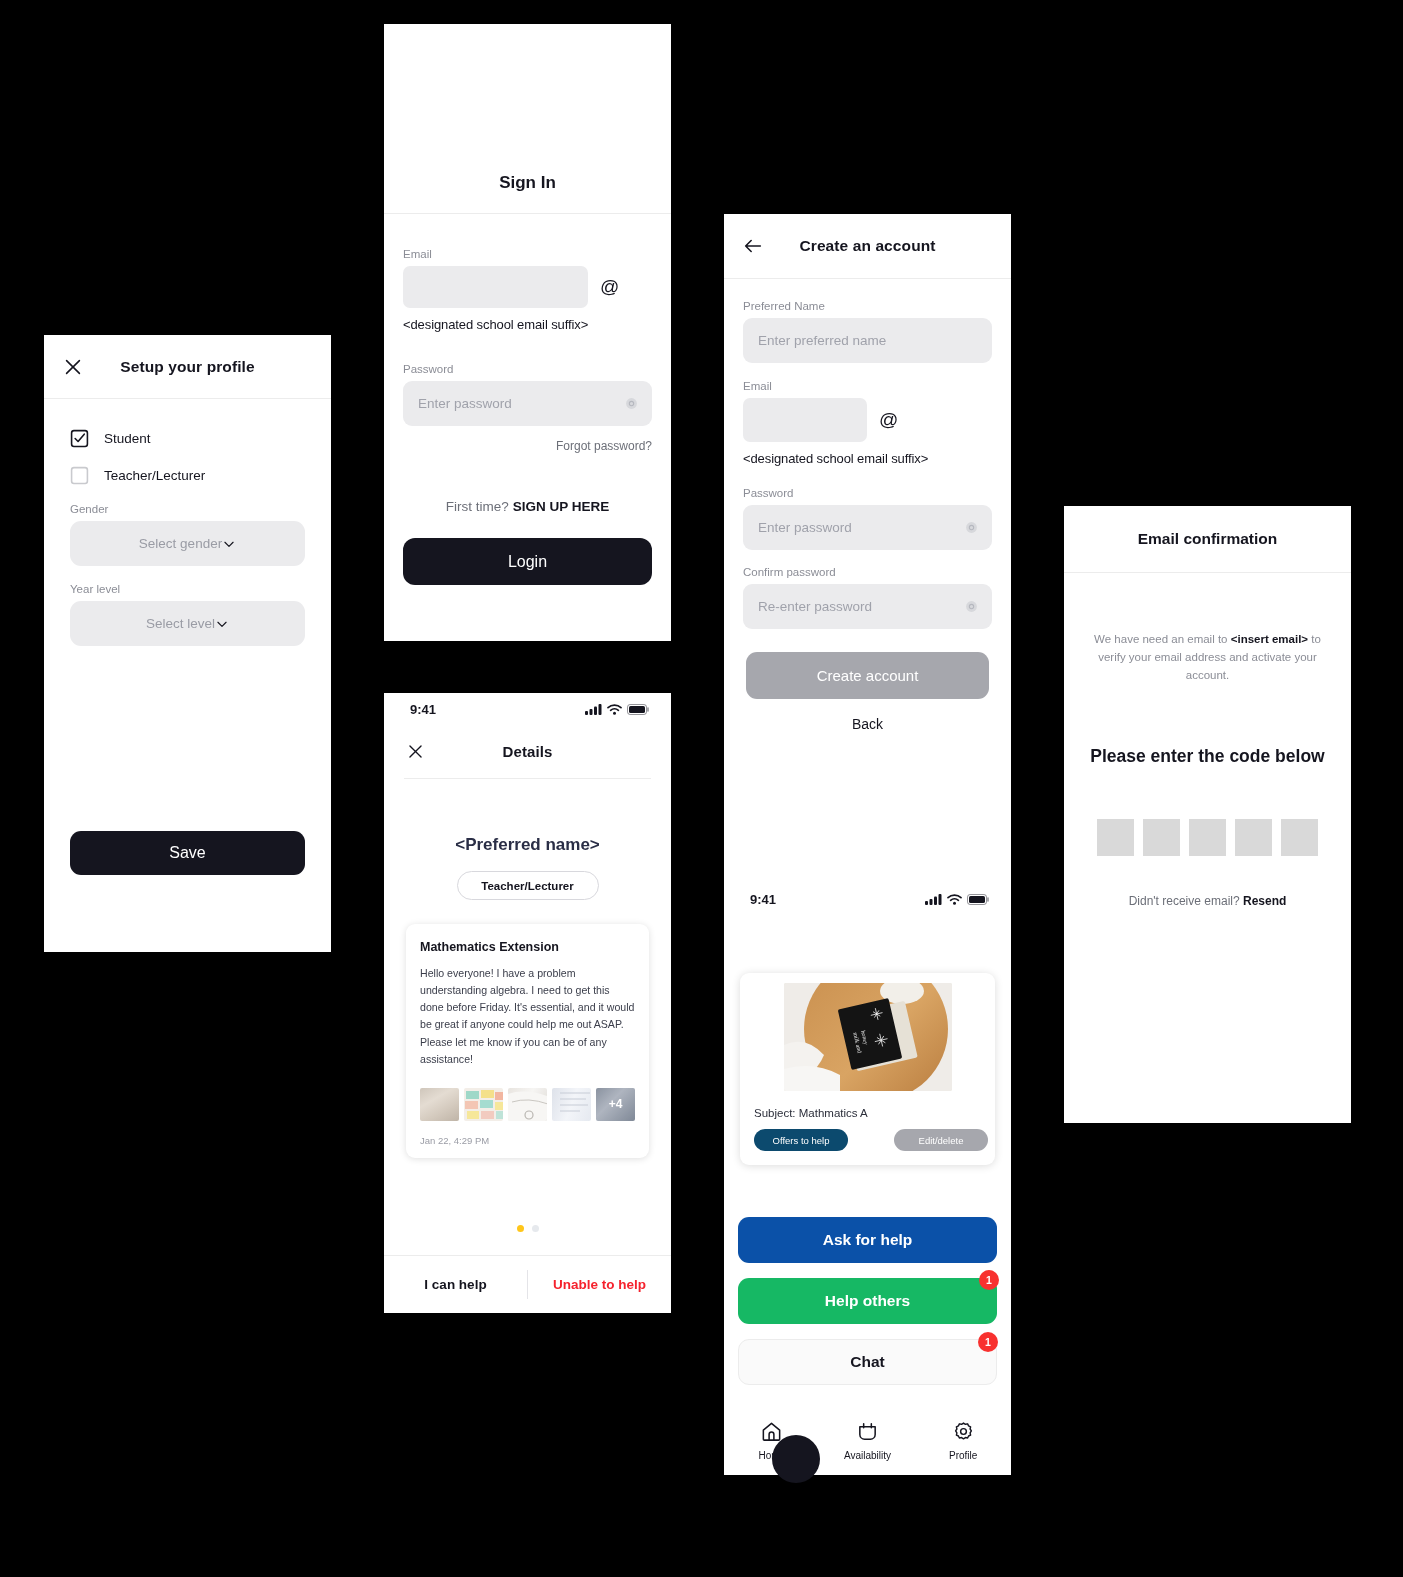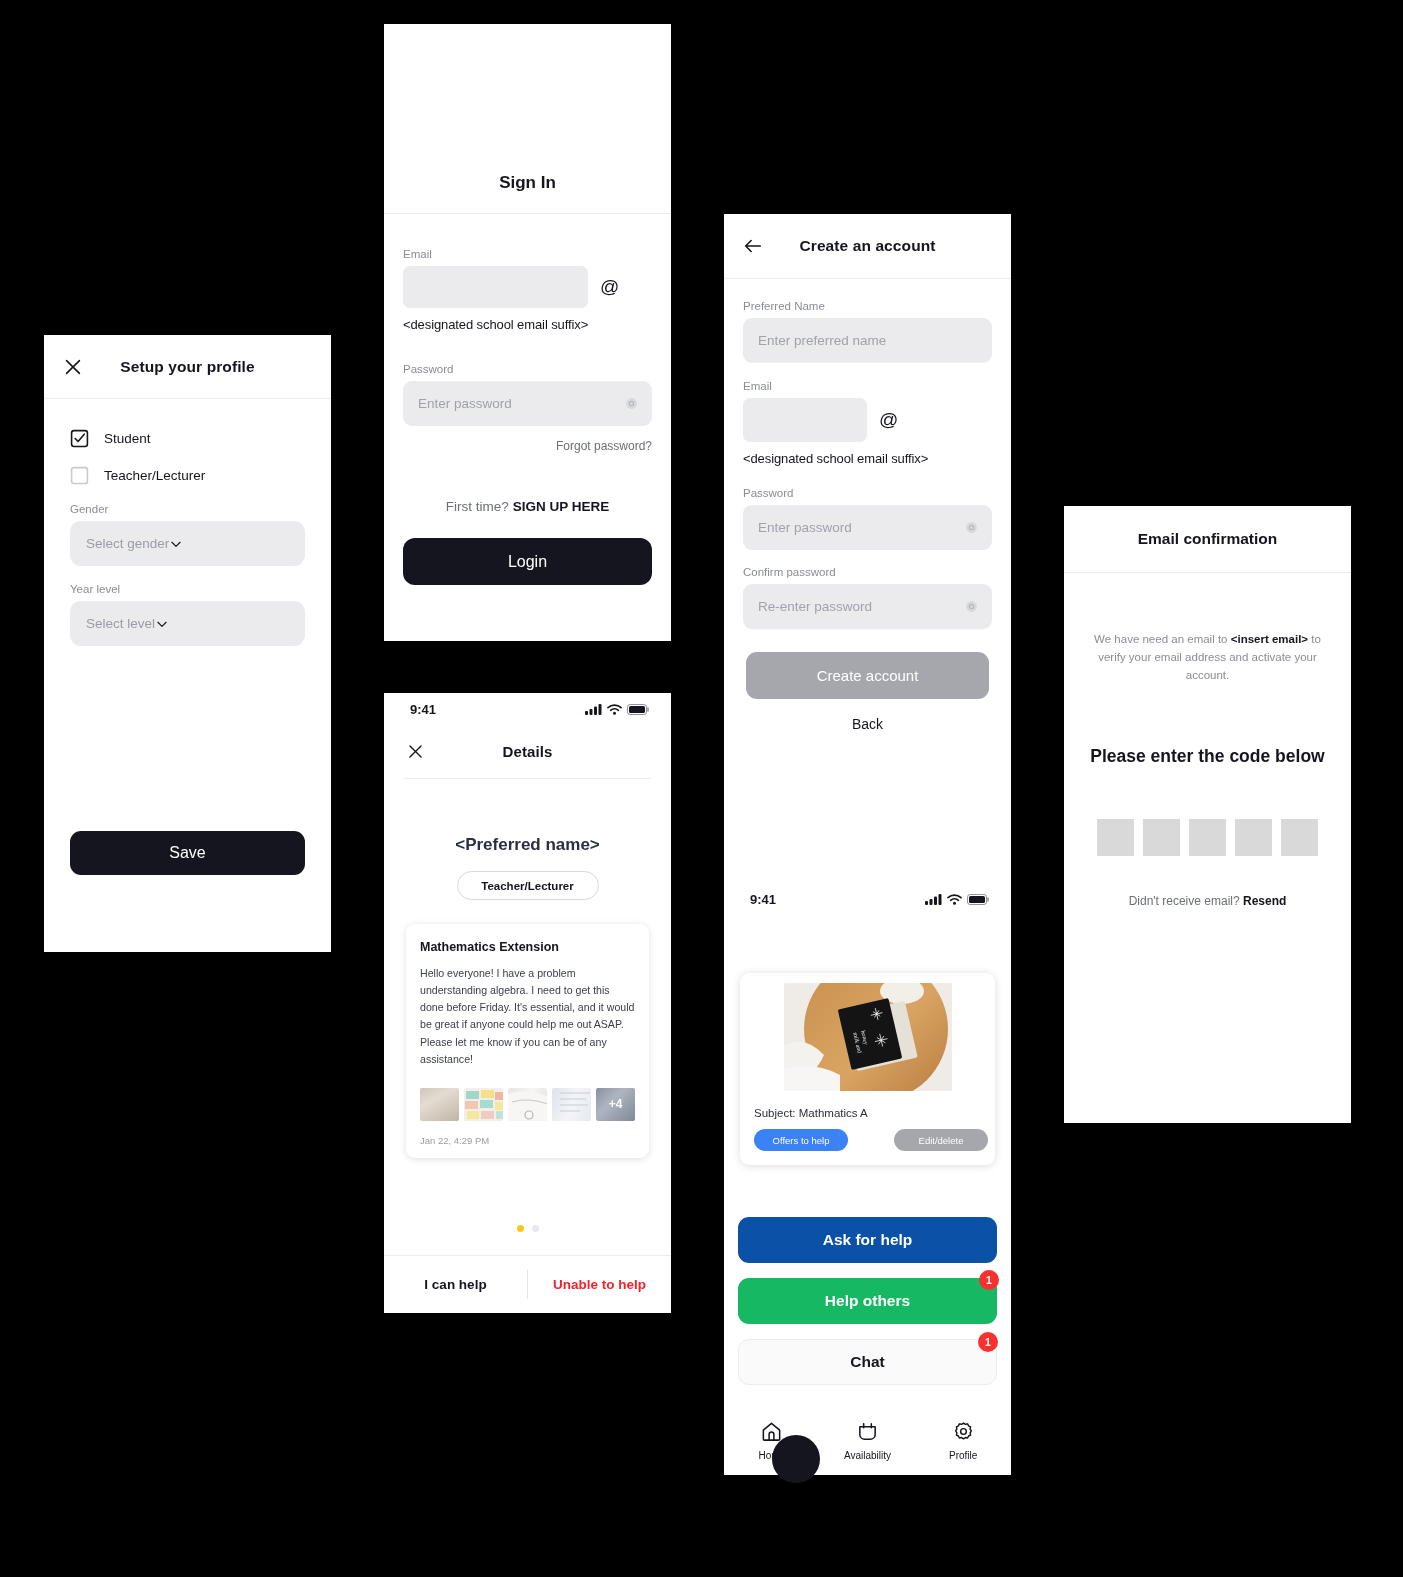--- a/index.html
+++ b/index.html
@@ -43,21 +43,21 @@
   .field.small { width: 185px; border-radius: 7px; }
   .field .eye {
     position: absolute; right: 14px; width: 13px; height: 13px;
   }
   .atrow { display: flex; align-items: center; gap: 12px; }
   .atsym { font-size: 19px; color: #15151f; font-weight: 500; }
   .suffix { font-size: 13px; color: #15151f; font-weight: 500; margin-top: 9px; letter-spacing: -.1px;}
 
   .select {
     background: #ebebed; border-radius: 11px; height: 45px;
-    display: flex; align-items: center; justify-content: flex-start;
+    display: flex; align-items: center; justify-content: center;
     padding: 14px 16px; font-size: 13.5px; color: #9a9ca5;
   }
   .chev { width: 14px; height: 14px; }
 
   .btn-dark {
     background: #15151f; color: #fff; border-radius: 11px;
     height: 45px; display: flex; align-items: center; justify-content: center;
     font-size: 16px; font-weight: 500;
   }
   .btn-gray {
@@ -450,21 +450,21 @@
         <g transform="rotate(-13 86 51)" stroke="#ffffff" stroke-width=".8" fill="none" opacity=".9">
           <path d="M94 30 l6 6 M100 30 l-6 6 M97 27 v12 M91 33 h12"></path>
           <path d="M92 56 l7 7 M99 56 l-7 7 M95.5 53 v13 M89 59.5 h13"></path>
         </g>
         <path d="M0 86 Q30 78 56 92 L56 108 L0 108 Z" fill="#f7f6f4"></path>
       </svg>
 
       <div class="home-subject">Subject: Mathmatics A</div>
 
       <div class="home-btnrow">
-        <div class="mini-btn" style="background:#3b82f6;">Offers to help</div>
+        <div class="mini-btn" style="background:#0c4a6e;">Offers to help</div>
         <div class="mini-btn" style="background:#A6A7AD;">Edit/delete</div>
       </div>
     </div>
 
     <div style="margin-top:52px;">
       <div class="big-btn" style="background:#0B51A8; color:#fff;">
         <span>Ask for help</span>
       </div>
 
       <div class="big-btn" style="background:#16B864; color:#fff;">

